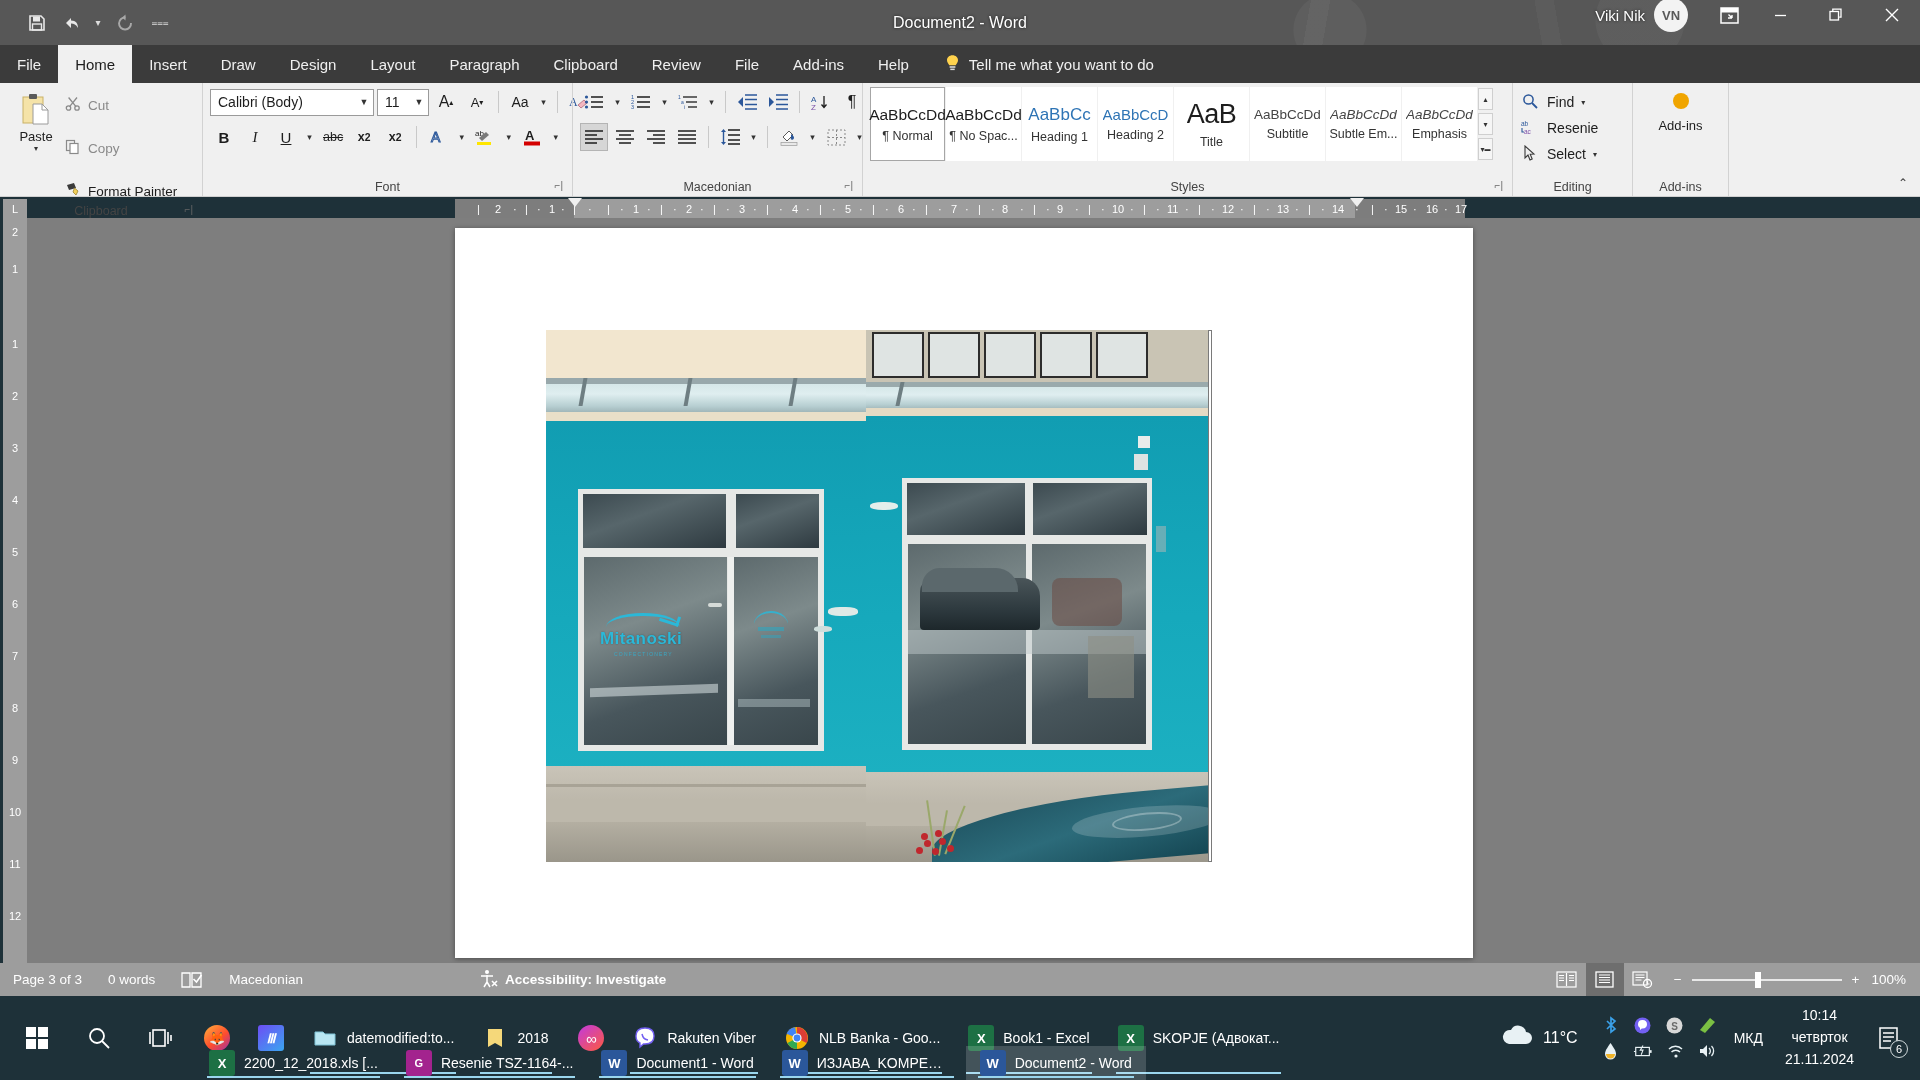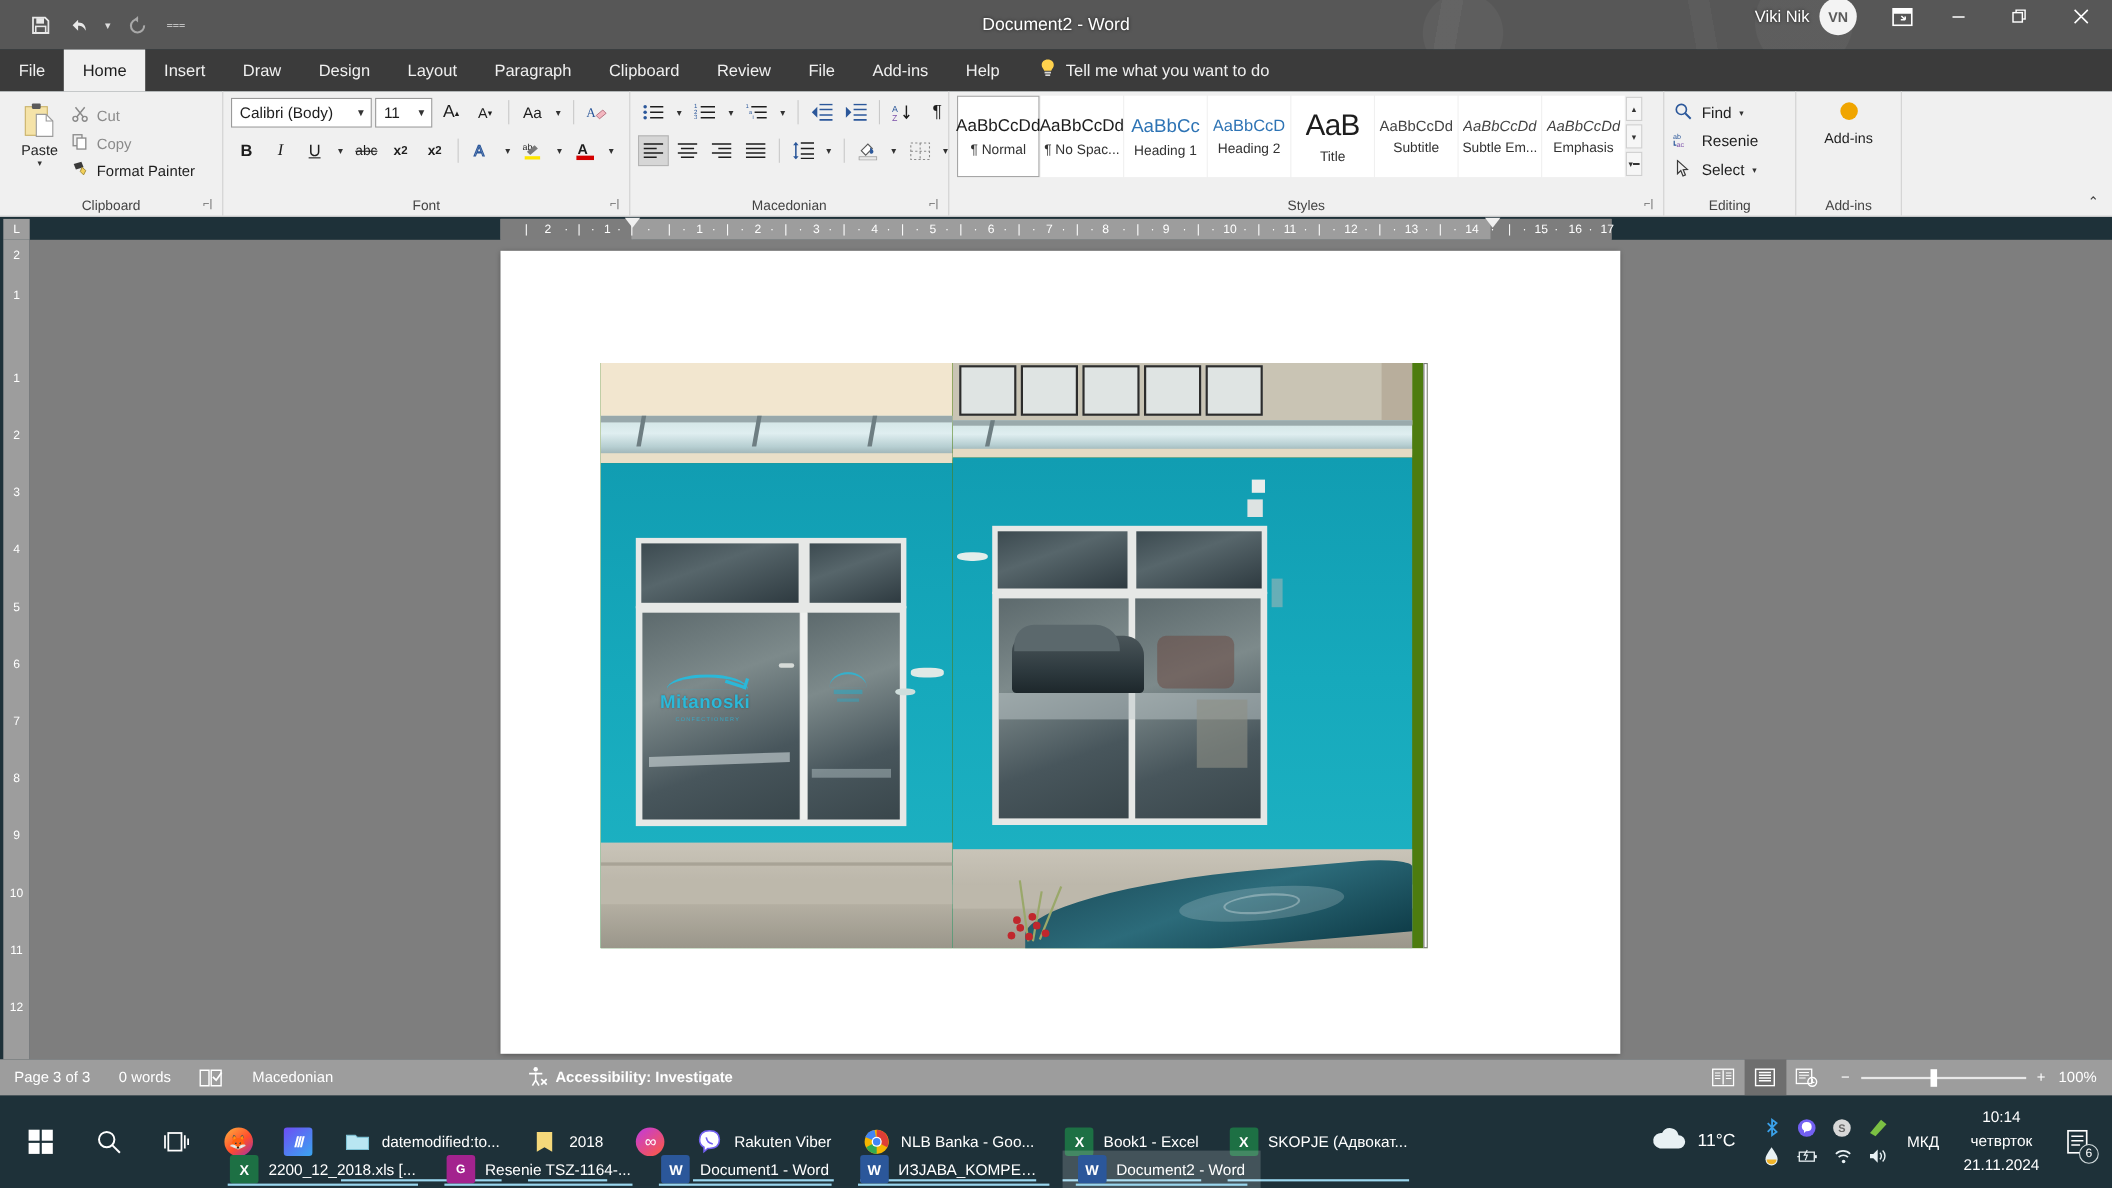--- a/index.html
+++ b/index.html
@@ -74,35 +74,35 @@
   .group-body { flex: 1; display: flex; align-items: flex-start; }
   .group-label {
     text-align: center; font-size: 12.5px; color: #444; height: 18px; line-height: 18px;
     position: relative;
   }
   .dialog-launcher { position: absolute; right: 2px; bottom: 1px; font-size: 10px; color: #666; }
 
   
   .paste-btn { width: 58px; display: flex; flex-direction: column; align-items: center; padding-top: 6px; }
   .paste-label { font-size: 13px; color: #222; margin-top: 2px; }
-  .clip-list { display: flex; flex-direction: column; justify-content: flex-start; padding-top: 8px; gap: 4px; }
+  .clip-list { display: flex; flex-direction: column; justify-content: flex-start; padding-top: 8px; gap: 22px; }
   .clip-item { display: flex; align-items: center; gap: 7px; font-size: 13.5px; color: #8a8a8a; height: 21px; }
   .clip-item.enabled { color: #1d1d1d; }
 
   
   .row { display: flex; align-items: center; gap: 3px; }
   .row1 { height: 30px; margin-bottom: 5px; }
   .row2 { height: 30px; }
   .combo {
     height: 27px; border: 1px solid #9a9a9a; background: #fff; display: flex; align-items: center;
     font-size: 14px; color: #1d1d1d; padding-left: 7px;
   }
   .combo .cv { flex: 1; white-space: nowrap; overflow: hidden; }
   .combo .carr { width: 18px; text-align: center; font-size: 9px; color: #333; }
-  .fontname { width: 128px; }
+  .fontname { width: 164px; }
   .fontsize { width: 52px; }
   .ico {
     height: 28px; min-width: 28px; display: flex; align-items: center; justify-content: center;
     font-size: 15px; color: #1d1d1d; padding: 0 4px;
   }
   .ico.small { font-size: 12.5px; }
   .ico.sel { background: #d6d6d6; border: 1px solid #b4b4b4; }
   .mini-caret { width: 13px; height: 28px; display: flex; align-items: center; justify-content: center; font-size: 9px; color: #333; }
   .sep-v { width: 1px; height: 22px; background: #c9c9c9; margin: 0 4px; }
 
@@ -153,22 +153,22 @@
   
   .canvas {
     position: absolute; top: 218px; left: 27px; width: 1893px; height: 745px;
     background: #7e7e7e; overflow: hidden;
   }
   .page {
     position: absolute; top: 10px; left: 428px; width: 1018px; height: 730px;
     background: #fff; box-shadow: 0 1px 5px rgba(0,0,0,.4);
   }
   .photo {
-    position: absolute; top: 102px; left: 91px; width: 752px; height: 532px;
-    overflow: hidden; background: #4d7c0f;
+    position: absolute; top: 102px; left: 91px; width: 666px; height: 532px;
+    overflow: hidden; background: #fca5a5;
   }
   .half { position: absolute; top: 0; height: 532px; overflow: hidden; }
   .half.left { left: 0; width: 320px; }
   .half.right { left: 320px; width: 418px; }
 
   
   .sky { position:absolute; left:0; right:0; top:0; height:52px; background:#f2e6cf; }
   .awning { position:absolute; left:0; right:0; top:48px; height:40px;
     background: linear-gradient(180deg,#cfe3e3 0%, #dfeef0 40%, #b7cfd2 70%, #8a9ea1 100%); }
   .awning-bar { position:absolute; left:0; right:0; top:82px; height:9px; background:#e9dfc8; }

